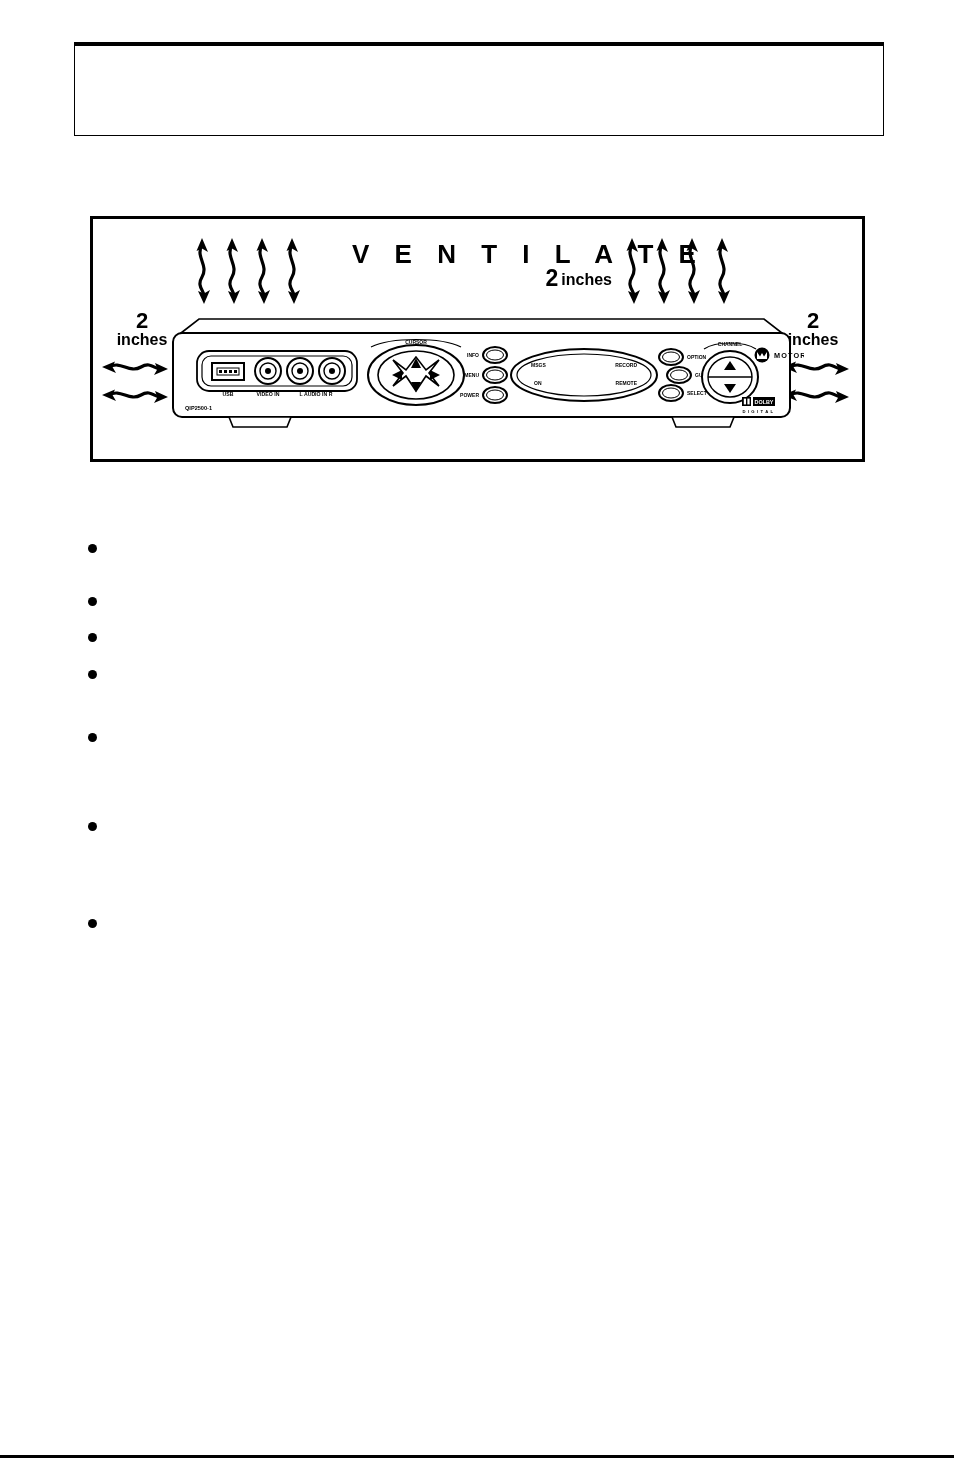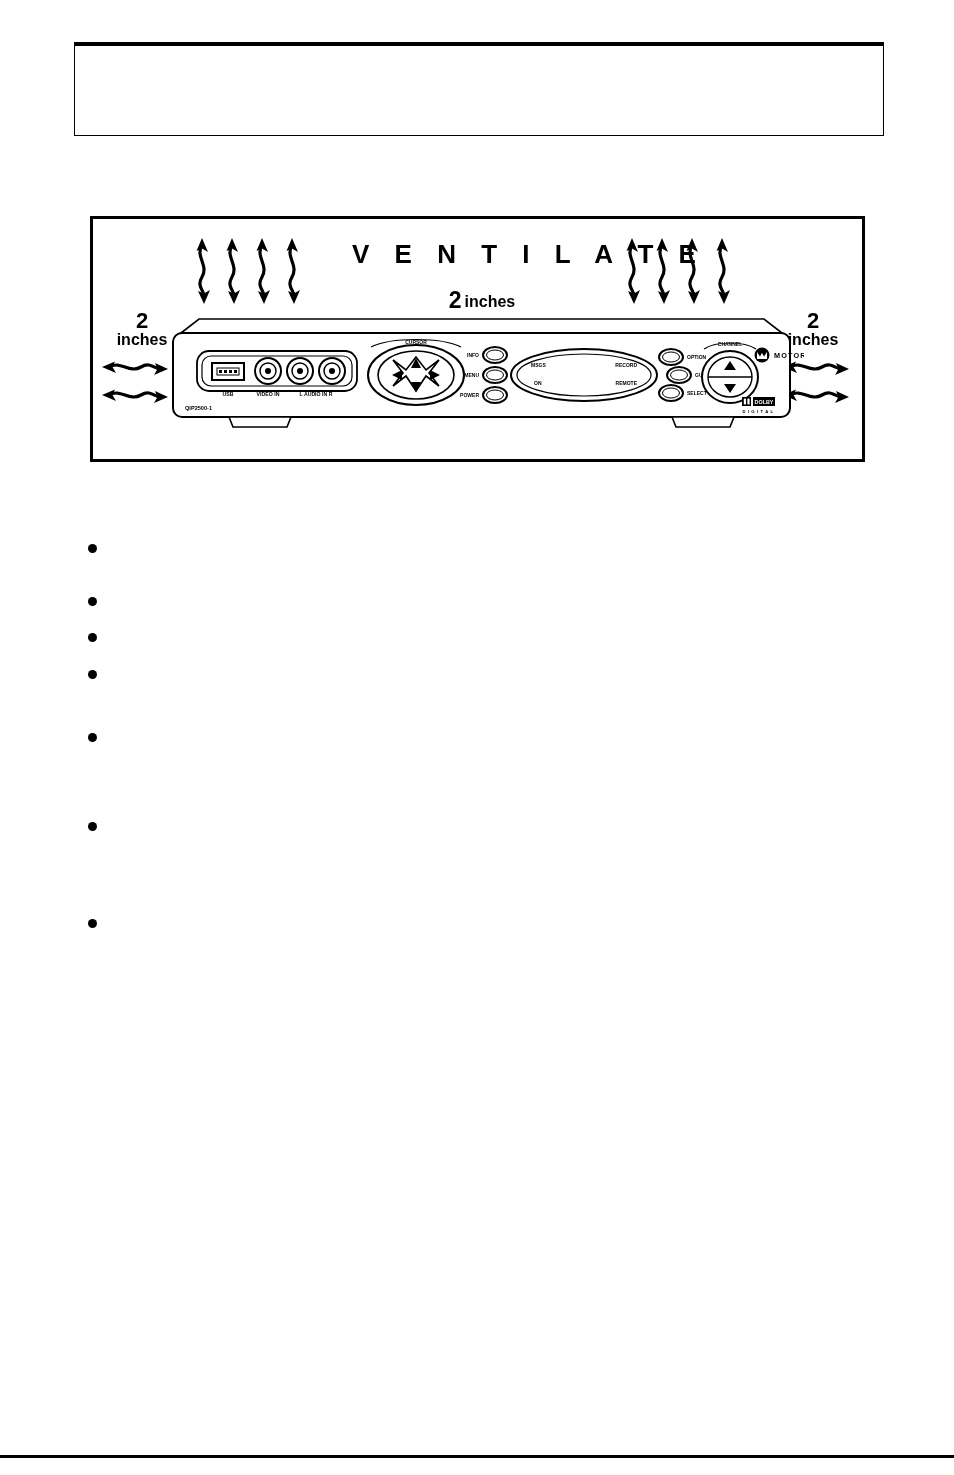--- a/index.html
+++ b/index.html
@@ -62,23 +62,23 @@
     width: 260px;
     text-align: center;
     font-size: 26px;
     font-weight: bold;
     letter-spacing: 9px;
     white-space: nowrap;
   }
   #top-inches-label {
     position: absolute;
     left: 259px;
-    top: 68px;
+    top: 46px;
     width: 260px;
-    text-align: center;
+    text-align: right;
     white-space: nowrap;
   }
   .big-num {
     font-size: 23px;
     font-weight: bold;
     vertical-align: -1px;
   }
   .inches-word {
     font-size: 16px;
     font-weight: bold;

